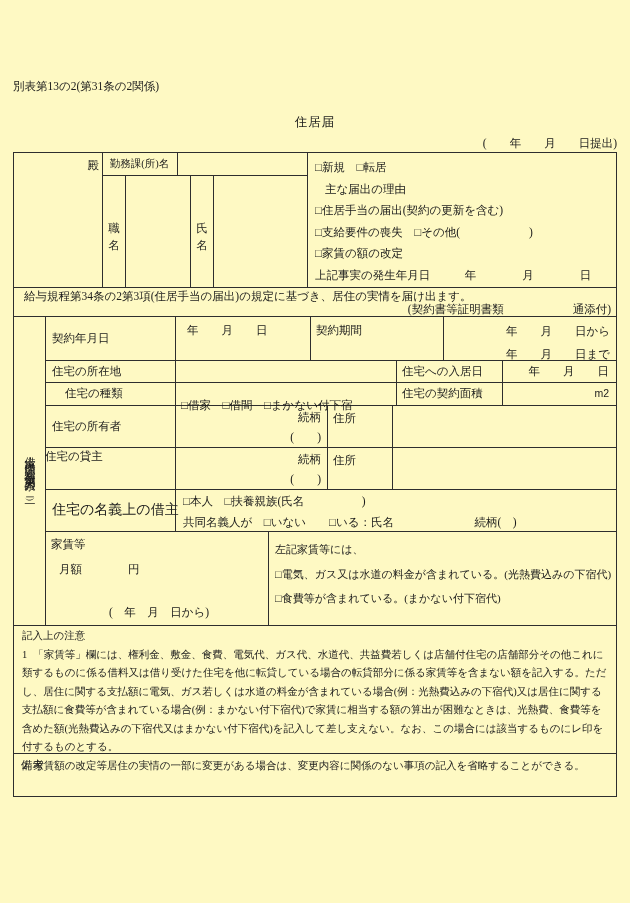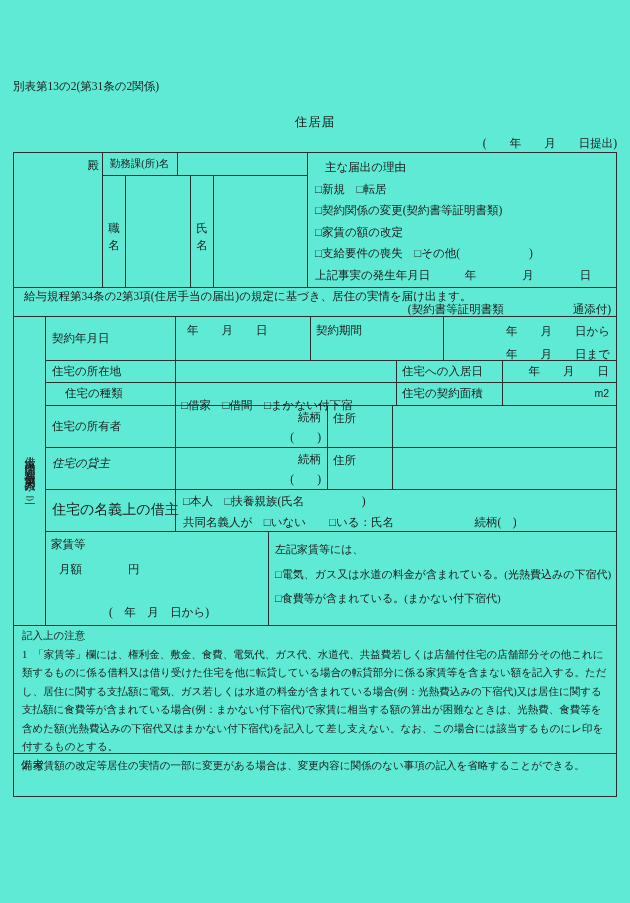--- a/index.html
+++ b/index.html
@@ -1,16 +1,16 @@
 <!DOCTYPE html>
 <html><head>
 <meta charset="utf-8">
 <style>
   html,body{margin:0;padding:0;background:#fff;}
-  .doc{position:relative;width:630px;height:903px;background:#5eead4;
+  .doc{position:relative;width:630px;height:903px;background:#fef9c3;
        font-family:"Liberation Serif","DejaVu Serif",serif;
        font-size:11.5px;color:#1b1b1b;overflow:hidden;}
   .abs{position:absolute;}
   .hl{position:absolute;height:1px;background:#2e2e2e;}
   .vl{position:absolute;width:1px;background:#2e2e2e;}
   .frame{position:absolute;left:13px;top:152px;width:604px;height:645px;
          border:1px solid #2e2e2e;box-sizing:border-box;}
   .right{text-align:right;}
   .center{text-align:center;}
   .flexv{display:flex;align-items:center;}
@@ -62,25 +62,25 @@
 
     <div class="abs right" style="left:0;top:5px;width:85px;padding-right:3px;">殿</div>
     <div class="abs center" style="left:88px;top:0;width:75px;height:22px;line-height:22px;font-size:10.5px;white-space:nowrap;">勤務課(所)名</div>
     <div class="abs" style="left:88px;top:22px;width:23px;height:112px;"></div>
     <div class="abs vtext" style="left:88px;top:22px;width:23px;height:112px;line-height:23px;letter-spacing:18px;padding-top:37px;box-sizing:border-box;">職名</div>
     <div class="abs" style="left:111px;top:22px;width:65px;height:112px;"></div>
     <div class="abs vtext" style="left:176px;top:22px;width:23px;height:112px;line-height:23px;letter-spacing:18px;padding-top:37px;box-sizing:border-box;">氏名</div>
     <div class="abs" style="left:199px;top:22px;width:94px;height:112px;"></div>
 
     <div class="abs" style="left:293px;top:0;width:309px;height:134px;padding:4px 0 0 8px;box-sizing:border-box;">
+      <div class="reason-line">□新規　□転居</div>
       <div class="reason-line" style="padding-left:10px;">主な届出の理由</div>
-      <div class="reason-line">□新規　□転居</div>
-      <div class="reason-line">□契約関係の変更(契約書等証明書類)</div>
+      <div class="reason-line">□住居手当の届出(契約の更新を含む)</div>
+      <div class="reason-line">□支給要件の喪失　□その他(　　　　　　)</div>
       <div class="reason-line">□家賃の額の改定</div>
-      <div class="reason-line">□支給要件の喪失　□その他(　　　　　　)</div>
       <div class="reason-line">上記事実の発生年月日　　　年　　　　月　　　　日</div>
     </div>
 
     <div class="abs nowrap" style="left:10px;top:136px;">給与規程第34条の2第3項(住居手当の届出)の規定に基づき、居住の実情を届け出ます。</div>
     <div class="abs right" style="left:0;top:149px;width:597px;">(契約書等証明書類　　　　　　通添付)</div>
 
     <div class="abs vtext center" style="left:0;top:163px;width:31px;height:309px;line-height:31px;letter-spacing:2px;font-size:11px;">借家・借間（給与条例第六条の二）</div>
 
     <div class="abs flexv" style="left:31px;top:163px;width:130px;height:44px;padding-left:7px;box-sizing:border-box;">契約年月日</div>
     <div class="abs nowrap" style="left:161px;top:163px;width:135px;padding:7px 0 0 12px;box-sizing:border-box;">年　　月　　日</div>
@@ -101,21 +101,21 @@
     <div class="abs right sans" style="left:488px;top:229px;width:114px;height:23px;line-height:23px;padding-right:7px;box-sizing:border-box;">m2</div>
 
     <div class="abs flexv" style="left:31px;top:252px;width:130px;height:42px;padding-left:7px;box-sizing:border-box;">住宅の所有者</div>
     <div class="abs right" style="left:161px;top:252px;width:152px;height:42px;padding:2px 6px 0 0;line-height:20px;box-sizing:border-box;">
       <div>続柄</div>
       <div>(　　)</div>
     </div>
     <div class="abs" style="left:313px;top:252px;width:65px;padding:6px 0 0 6px;box-sizing:border-box;">住所</div>
     <div class="abs" style="left:378px;top:252px;width:224px;height:42px;"></div>
 
-    <div class="abs flexv" style="left:31px;top:289px;width:130px;height:42px;padding-left:7px;box-sizing:border-box;font-style:italic;">住宅の貸主</div>
+    <div class="abs flexv" style="left:31px;top:282px;width:130px;height:42px;box-sizing:border-box;">住宅の貸主</div>
     <div class="abs right" style="left:161px;top:294px;width:152px;height:42px;padding:2px 6px 0 0;line-height:20px;box-sizing:border-box;">
       <div>続柄</div>
       <div>(　　)</div>
     </div>
     <div class="abs" style="left:313px;top:294px;width:65px;padding:6px 0 0 6px;box-sizing:border-box;">住所</div>
     <div class="abs" style="left:378px;top:294px;width:224px;height:42px;"></div>
 
     <div class="abs flexv nowrap" style="left:31px;top:336px;width:130px;height:42px;padding-left:7px;box-sizing:border-box;font-size:14px;">住宅の名義上の借主</div>
     <div class="abs" style="left:161px;top:336px;width:441px;height:42px;padding:2px 0 0 8px;line-height:21px;box-sizing:border-box;">
       <div class="nowrap">□本人　□扶養親族(氏名　　　　　)</div>

